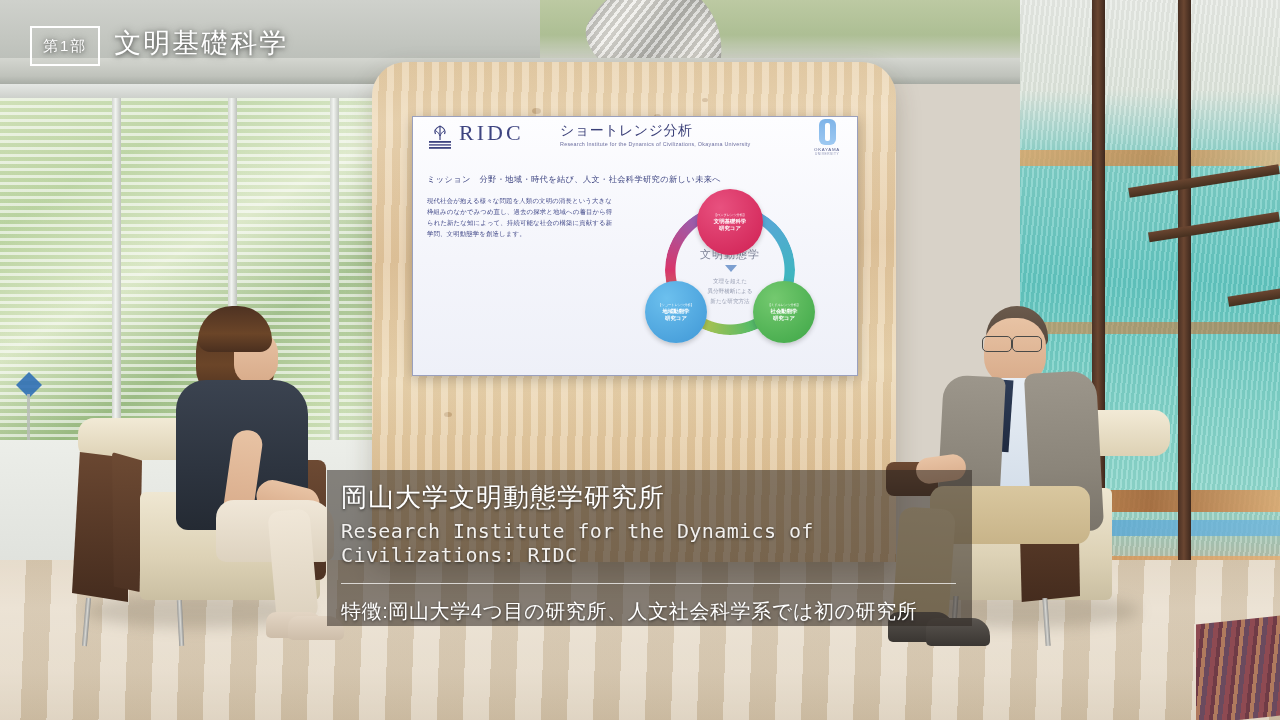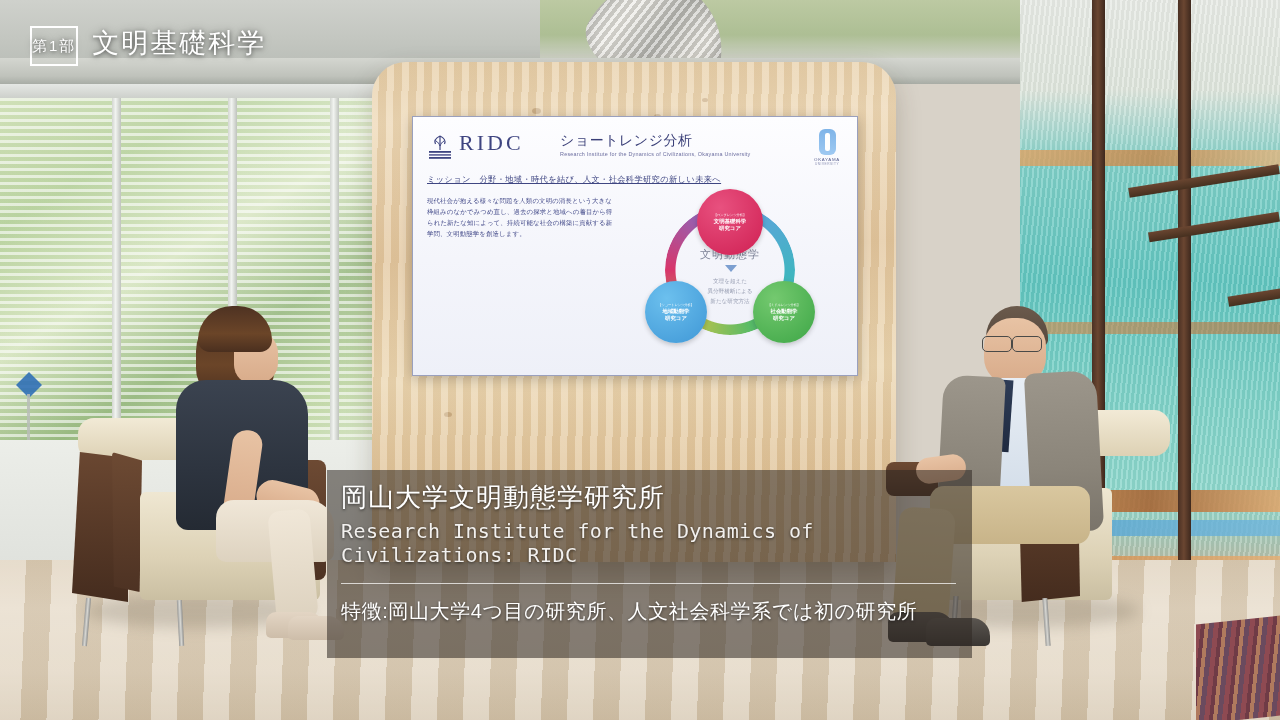--- a/index.html
+++ b/index.html
@@ -68,34 +68,34 @@
     background:linear-gradient(178deg,#e7cfa9 0%,#eed9b7 12%,#e3c79f 38%,#ecd7b2 62%,#dfc196 84%,#d5b488 100%);
     box-shadow:0 10px 26px rgba(60,45,25,.22);}
   .wood-panel:after{content:"";position:absolute;inset:0;border-radius:inherit;
     background:repeating-linear-gradient(91deg,rgba(255,255,255,.22) 0 7px,rgba(150,115,70,.10) 7px 15px);}
   .knot{position:absolute;border-radius:50%;background:rgba(150,110,62,.35);filter:blur(.6px);}
 
   .screen{position:absolute;left:412px;top:116px;width:444px;height:258px;
     background:linear-gradient(180deg,#fdfdff 0%,#f4f5fb 55%,#eef0f8 100%);
     border:1px solid #9aa0bd;box-shadow:0 3px 12px rgba(0,0,0,.22);overflow:hidden;}
 
-  .slide-head{position:absolute;left:14px;top:10px;right:12px;height:42px;}
+  .slide-head{position:absolute;left:14px;top:0;right:12px;height:42px;}
   .ridc-mark{position:absolute;left:0;top:6px;width:26px;height:28px;}
   .ridc-word{position:absolute;left:32px;top:3px;font-size:22px;letter-spacing:3px;
     color:#3e4480;font-family:"Liberation Serif",serif;font-weight:400;}
   .ridc-jp{position:absolute;left:133px;top:5px;font-size:14px;color:#3a3f78;letter-spacing:.5px;}
   .ridc-en{position:absolute;left:133px;top:24px;font-size:5.4px;color:#6d6fa0;letter-spacing:.25px;}
   .ou-logo{position:absolute;right:4px;top:2px;width:28px;text-align:center;}
   .ou-mark{width:17px;height:26px;margin:0 auto;border-radius:6px;
     background:linear-gradient(180deg,#7fb4e8,#9ec9f2);position:relative;}
   .ou-mark:after{content:"";position:absolute;left:6px;top:4px;width:5px;height:18px;background:#fff;border-radius:2px;}
   .ou-t1{font-size:4.4px;color:#5a6090;letter-spacing:.7px;margin-top:2px;}
   .ou-t2{font-size:3.2px;color:#8d92b5;letter-spacing:.5px;}
 
-  .mission{position:absolute;left:14px;top:57px;font-size:8.2px;color:#3f4682;letter-spacing:.4px;text-decoration:underline;}
+  .mission{position:absolute;left:14px;top:57px;font-size:8.2px;color:#3f4682;letter-spacing:.4px;}
   .slide-body{position:absolute;left:14px;top:78px;width:186px;font-size:6.4px;line-height:1.72;
     color:#444b8a;letter-spacing:.15px;}
 
   .diagram{position:absolute;left:218px;top:72px;width:200px;height:176px;}
   .ring{position:absolute;left:34px;top:16px;width:130px;height:130px;border-radius:50%;
     background:conic-gradient(from 270deg,#d8356a 0deg,#9a5fae 55deg,#5aa6d8 120deg,#3fb5c0 185deg,#58bb66 250deg,#b2c24f 300deg,#d8356a 360deg);
     -webkit-mask:radial-gradient(circle,transparent 54px,#000 55px);
             mask:radial-gradient(circle,transparent 54px,#000 55px);}
   .node{position:absolute;border-radius:50%;color:#fff;text-align:center;
     display:flex;flex-direction:column;align-items:center;justify-content:center;
@@ -132,26 +132,26 @@
   .pants-cream{position:absolute;background:linear-gradient(180deg,#f0e7d8,#ddd2bf);}
   .jacket-gray{position:absolute;background:linear-gradient(180deg,#9c968b,#8b857a 60%,#7a746a);}
   .pants-khaki{position:absolute;background:linear-gradient(180deg,#d9c79f,#c8b489);}
   .shirt-blue{position:absolute;background:linear-gradient(180deg,#e8eef5,#d5dfea);}
   .shoe-dark{position:absolute;background:linear-gradient(180deg,#5a5550,#3a3632);border-radius:10px 18px 5px 5px;}
   .shoe-light{position:absolute;background:linear-gradient(180deg,#e3d5c4,#cdbda9);border-radius:10px 16px 5px 5px;}
 
   
   .chapter{position:absolute;left:30px;top:26px;display:flex;align-items:flex-start;gap:14px;
     text-shadow:0 1px 4px rgba(0,0,0,.55),0 0 10px rgba(0,0,0,.35);}
-  .chapter-box{border:2px solid #ffffff;padding:9px 0 8px;display:flex;align-items:center;
+  .chapter-box{border:2px solid #ffffff;padding:9px 11px 8px;display:flex;align-items:center;
     justify-content:center;min-width:44px;}
   .chapter-box span{color:#fff;font-size:15px;letter-spacing:2px;}
   .chapter-title{color:#fff;font-size:27px;line-height:1.32;letter-spacing:2px;}
 
-  .lower-third{position:absolute;left:327px;top:470px;width:645px;height:188px;
+  .lower-third{position:absolute;left:327px;top:470px;width:645px;height:156px;
     background:rgba(48,40,34,.55);padding:0;}
   .lt-inner{position:absolute;left:14px;right:14px;top:10px;}
   .lt-jp{color:#fff;font-size:26px;letter-spacing:1px;text-shadow:0 1px 3px rgba(0,0,0,.6);}
   .lt-en{color:#f2f0ee;font-size:20px;letter-spacing:.4px;margin-top:4px;
     font-family:"DejaVu Sans Mono","Liberation Mono",monospace;text-shadow:0 1px 3px rgba(0,0,0,.6);}
   .lt-rule{height:1px;background:rgba(255,255,255,.72);margin:16px 2px 14px 0;}
   .lt-line{color:#fff;font-size:20px;letter-spacing:.6px;margin-bottom:9px;text-shadow:0 1px 3px rgba(0,0,0,.6);}
 </style>
 </head>
 <body>

